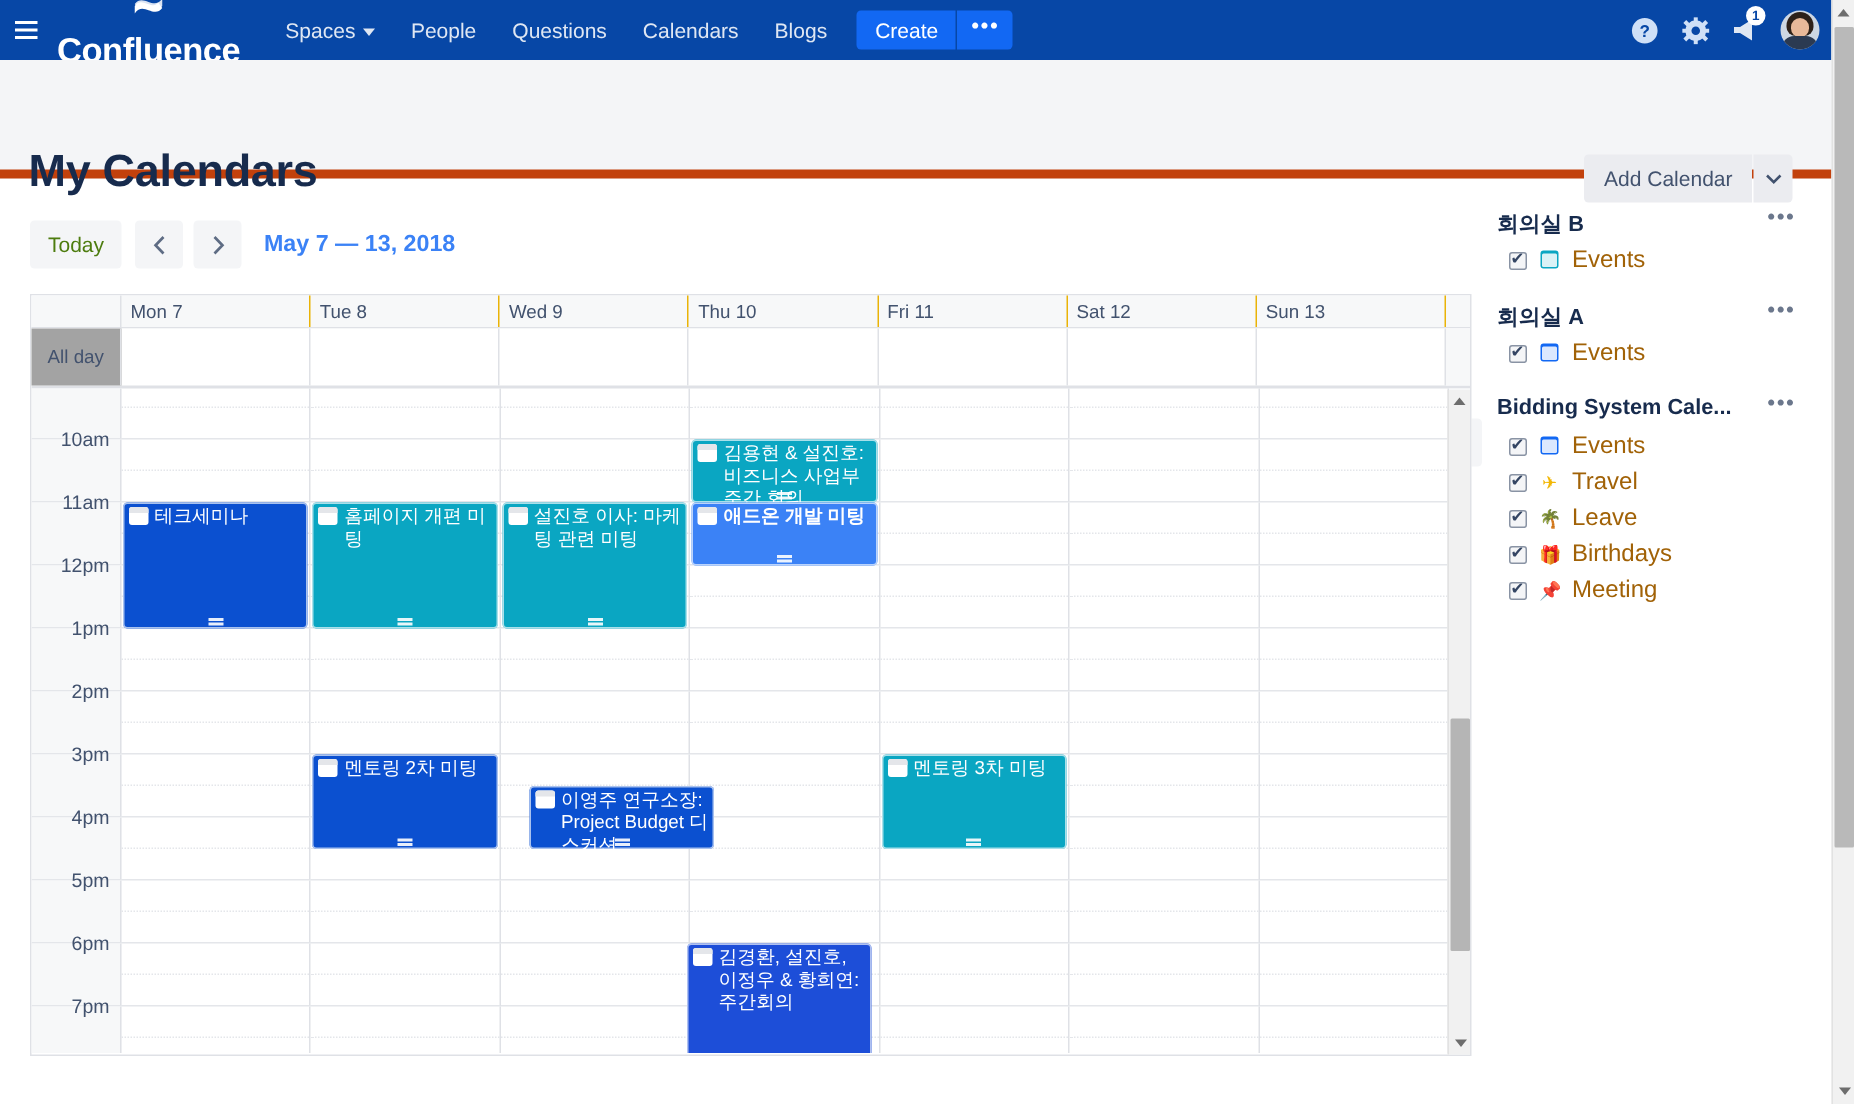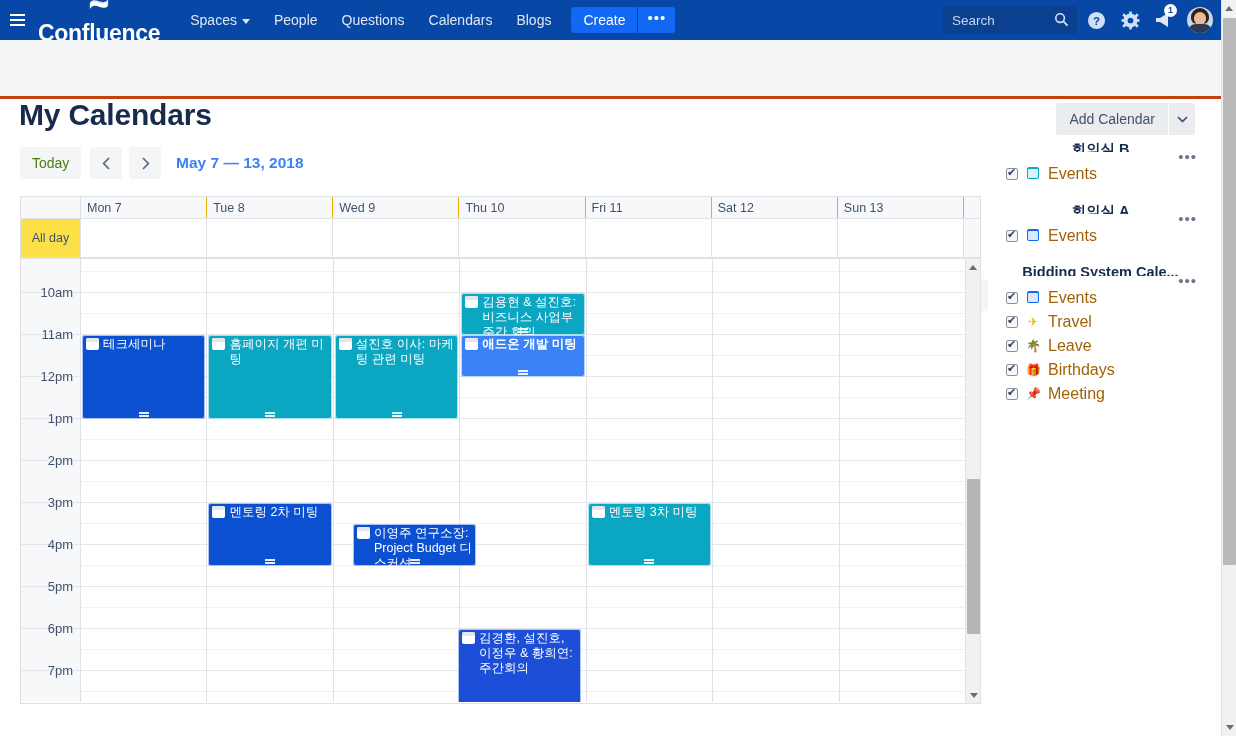--- a/index.html
+++ b/index.html
@@ -53,22 +53,22 @@
   .avatar { width:26px; height:26px; border-radius:50%; overflow:hidden; margin-left:4px;
      cursor:pointer; background:#cdd7e3; position:relative; }
   .avatar .hair { position:absolute; left:4px; top:1px; width:18px; height:16px; border-radius:9px 9px 6px 6px;
      background:#2d2119; }
   .avatar .face { position:absolute; left:7px; top:5px; width:12px; height:13px; border-radius:6px;
      background:#e8b99a; }
   .avatar .body { position:absolute; left:1px; top:17px; width:24px; height:12px; border-radius:8px 8px 0 0;
      background:#2b3a52; }
 
   
-  #pagehead { position:absolute; left:0; top:40px; width:1221px; height:59px;
-     background:#f4f5f7; border-bottom:3px solid #c2410c; }
+  #pagehead { position:absolute; left:0; top:40px; width:1221px; height:79px;
+     background:#f4f5f7; border-bottom:6px solid #c2410c; }
   #pagetitle { position:absolute; left:19px; top:58px; font-size:30px; font-weight:600;
      color:#172b4d; letter-spacing:-.2px; }
   .addcal-wrap { position:absolute; right:26px; top:63px; display:flex; }
   .addcal-btn { background:#ebecf0; color:#42526e; font-size:14px; height:32px; line-height:32px;
      padding:0 13px; border-radius:3px 0 0 3px; cursor:pointer; }
   .addcal-caret { background:#ebecf0; width:26px; height:32px; border-radius:0 3px 3px 0;
      margin-left:1px; cursor:pointer; display:flex; align-items:center; justify-content:center;}
 
   
   #toolbar { position:absolute; left:0; top:132px; width:1221px; height:56px; }
@@ -90,21 +90,21 @@
   
   #calwrap { position:absolute; left:20px; top:196px; width:961px; height:508px;
      border:1px solid #dfe1e6; border-top:1px solid #dfe1e6; background:#fff; }
   .hdrrow { display:flex; height:22px; background:#f7f8f9; border-bottom:1px solid #dfe1e6; }
   .hdr-gutter { width:60px; flex:0 0 60px; border-right:1px solid #dfe1e6; background:#f7f8f9;}
   .hdr-day { flex:1 1 0; border-right:1px solid #eab308; font-size:12.5px; color:#42526e;
      padding-left:6px; line-height:22px; }
   .hdr-pad { width:16px; flex:0 0 16px; background:#f7f8f9; }
 
   .alldayrow { display:flex; height:40px; border-bottom:2px solid #dfe1e6; background:#fff;}
-  .ad-gutter { width:60px; flex:0 0 60px; border-right:1px solid #dfe1e6; background:#fde047;
+  .ad-gutter { width:60px; flex:0 0 60px; border-right:1px solid #dfe1e6; background:#a3a3a3;
      font-size:12.5px; color:#42526e; display:flex; align-items:center; justify-content:center;}
   .ad-day { flex:1 1 0; border-right:1px solid #dfe1e6; }
   .ad-pad { width:16px; flex:0 0 16px; background:#f7f8f9; }
 
   #scrollarea { position:relative; height:443px; overflow:hidden; }
   #gridinner { position:absolute; left:0; top:-8px; width:961px; height:528px; }
   .timerow { display:flex; height:42px; }
   .tr-gutter { width:60px; flex:0 0 60px; background:#f7f8f9; border-right:1px solid #dfe1e6;
      border-bottom:1px solid #e4e6ea; position:relative; }
   .tr-gutter span { position:absolute; right:7px; top:-8px; font-size:13px; color:#42526e; }
@@ -131,21 +131,21 @@
   #innerscroll { position:absolute; right:0; top:63px; width:15px; height:443px;
      background:#f1f1f1; border-left:1px solid #e2e2e2; }
   #innerscroll .arrow { height:15px; display:flex; align-items:center; justify-content:center;
      cursor:pointer; }
   #innerscroll .thumb { position:absolute; left:1px; width:13px; top:219px; height:155px;
      background:#b5b5b5; border-radius:1px; cursor:grab; }
 
   
   #sidebar { position:absolute; left:998px; top:140px; width:205px; }
   .cal-group { margin-bottom:16px; }
-  .cg-head { display:flex; align-items:center; height:22px;flex-direction:column; }
+  .cg-head { display:flex; height:22px; }
   .cg-title { font-size:14.5px; font-weight:bold; color:#172b4d; white-space:nowrap;
      overflow:hidden; text-overflow:ellipsis; max-width:160px; }
   .cg-more { margin-left:auto; color:#6b778c; font-size:15px; letter-spacing:1px; cursor:pointer;
      padding-right:6px; line-height:10px; }
   .cg-item { display:flex; align-items:center; height:24px; gap:8px; padding-left:8px; }
   .cbox { width:12px; height:12px; border:1px solid #8993a4; background:#f4f5f7; border-radius:2px;
      position:relative; cursor:pointer; flex:0 0 12px; }
   .cbox:after { content:"✔"; position:absolute; left:0px; top:-3px; font-size:11px; color:#344563; }
   .itm-ico { width:14px; flex:0 0 14px; text-align:center; font-size:12px; line-height:14px; }
   .mini-cal { display:inline-block; width:12px; height:12px; border-radius:2px; position:relative;}
@@ -181,27 +181,20 @@
   </div>
   <div class="navitem"><span>Spaces</span><i class="caret"></i></div>
   <div class="navitem">People</div>
   <div class="navitem">Questions</div>
   <div class="navitem">Calendars</div>
   <div class="navitem">Blogs</div>
   <div class="create-btn">Create</div>
   <div class="create-more">•••</div>
 
   <div class="nav-right">
-    <div class="searchbox">
-      <input placeholder="Search" style="">
-      <svg class="search-ico" width="15" height="15" viewBox="0 0 16 16">
-        <circle cx="6.5" cy="6.5" r="4.6" fill="none" stroke="#cfe0f7" stroke-width="1.7"></circle>
-        <line x1="10" y1="10" x2="14.5" y2="14.5" stroke="#cfe0f7" stroke-width="2"></line>
-      </svg>
-    </div>
     <div class="navicon">
       <svg width="19" height="19" viewBox="0 0 20 20">
           <circle cx="10" cy="10" r="9" fill="#cfe0f7"></circle>
           <text x="10" y="14.5" font-size="12" font-weight="bold" text-anchor="middle" fill="#0747a6" font-family="Liberation Sans, sans-serif">?</text>
         </svg>
     </div>
     <div class="navicon">
       <svg width="19" height="19" viewBox="0 0 20 20">
           <g fill="#cfe0f7">
             <circle cx="10" cy="10" r="7.3"></circle>

